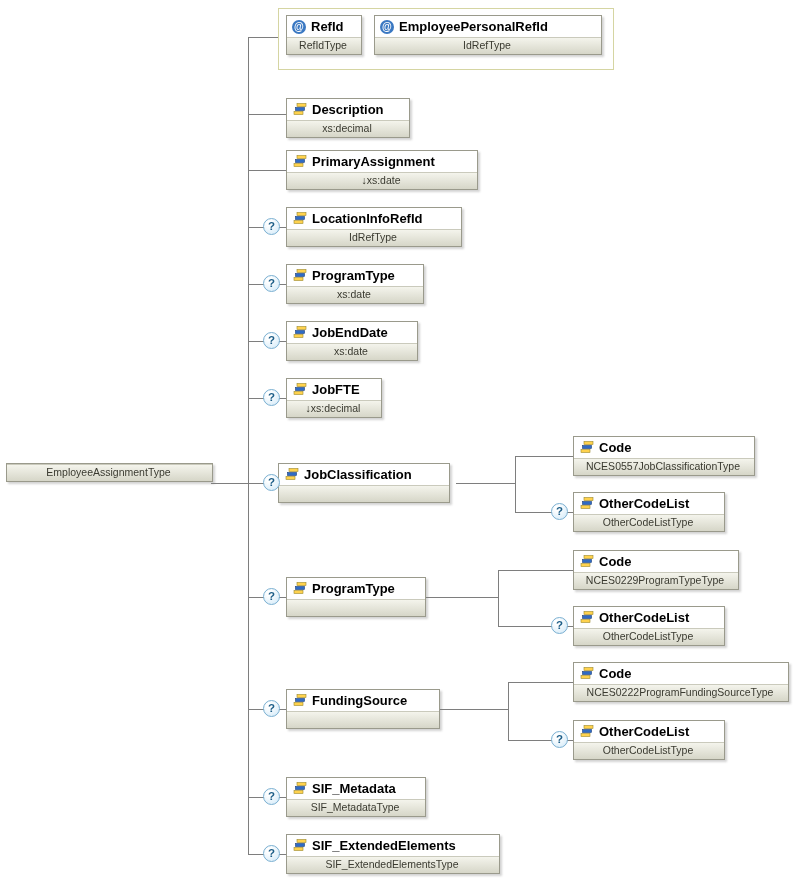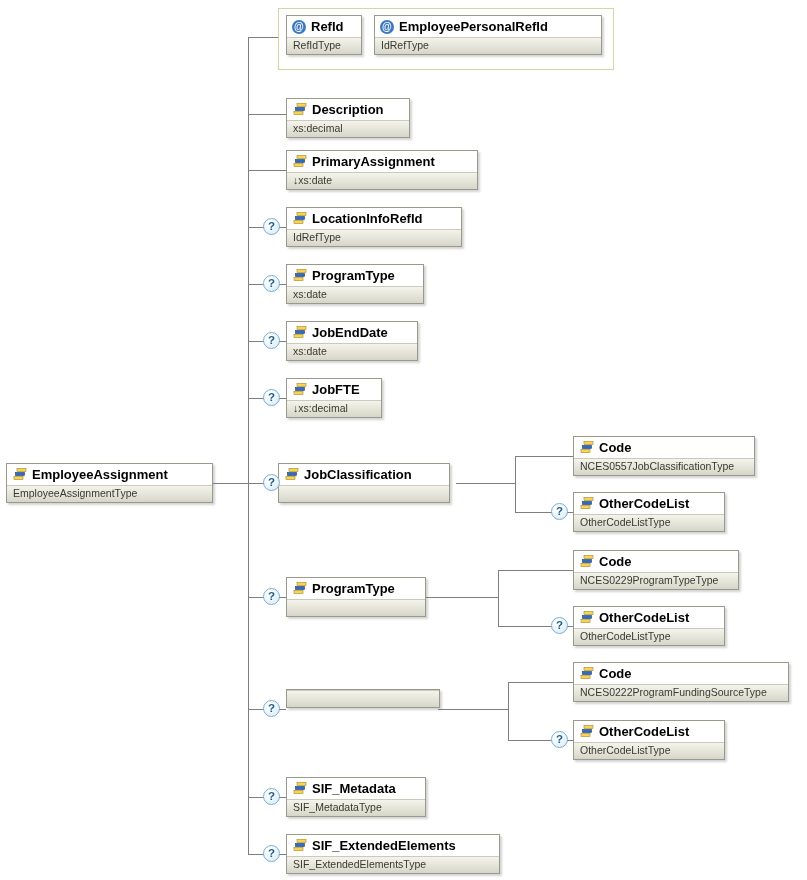--- a/index.html
+++ b/index.html
@@ -19,20 +19,21 @@
     height: 21px; display: flex; align-items: center; gap: 5px;
     padding: 0 8px 0 5px;
     font-size: 13px; font-weight: bold; color: #000000; white-space: nowrap;
   }
   .node-type {
     height: 16px; line-height: 15px;
     padding: 0 8px 0 6px;
     font-size: 10.5px; color: #3a3a30; white-space: nowrap;
     border-top: 1px solid #cacabc;
     background: linear-gradient(to bottom, #f4f4ec, #d6d6c8);
+    text-align: center;
   }
 
   .attrs-box {
     position: absolute;
     border: 1px solid #d5d5a2;
     background: #ffffff;
   }
 
   .opt {
     position: absolute; width: 17px; height: 17px;
@@ -109,26 +110,20 @@
 
   <div class="node" style="left:374px;top:15px;min-width:226px">
     <div class="node-name">
       <span class="at-badge">@</span>
       <span>EmployeePersonalRefId</span>
     </div>
     <div class="node-type">IdRefType</div>
   </div>
 
   <div class="node" style="left:6px;top:463px;min-width:205px">
-    <div class="node-name">
-      <svg class="el-icon" width="15" height="13">
-          <use href="#el-stripes"></use>
-        </svg>
-      <span>EmployeeAssignment</span>
-    </div>
     <div class="node-type">EmployeeAssignmentType</div>
   </div>
 
   <div class="node" style="left:286px;top:98px;min-width:122px">
     <div class="node-name">
       <svg class="el-icon" width="15" height="13">
           <use href="#el-stripes"></use>
         </svg>
       <span>Description</span>
     </div>
@@ -199,20 +194,26 @@
     <div class="node-name">
       <svg class="el-icon" width="15" height="13">
           <use href="#el-stripes"></use>
         </svg>
       <span>ProgramType</span>
     </div>
     <div class="node-type"></div>
   </div>
 
   <div class="node" style="left:286px;top:689px;min-width:152px">
+    <div class="node-name">
+      <svg class="el-icon" width="15" height="13">
+          <use href="#el-stripes"></use>
+        </svg>
+      <span>FundingSource</span>
+    </div>
     <div class="node-type"></div>
   </div>
 
   <div class="node" style="left:286px;top:777px;min-width:138px">
     <div class="node-name">
       <svg class="el-icon" width="15" height="13">
           <use href="#el-stripes"></use>
         </svg>
       <span>SIF_Metadata</span>
     </div>

